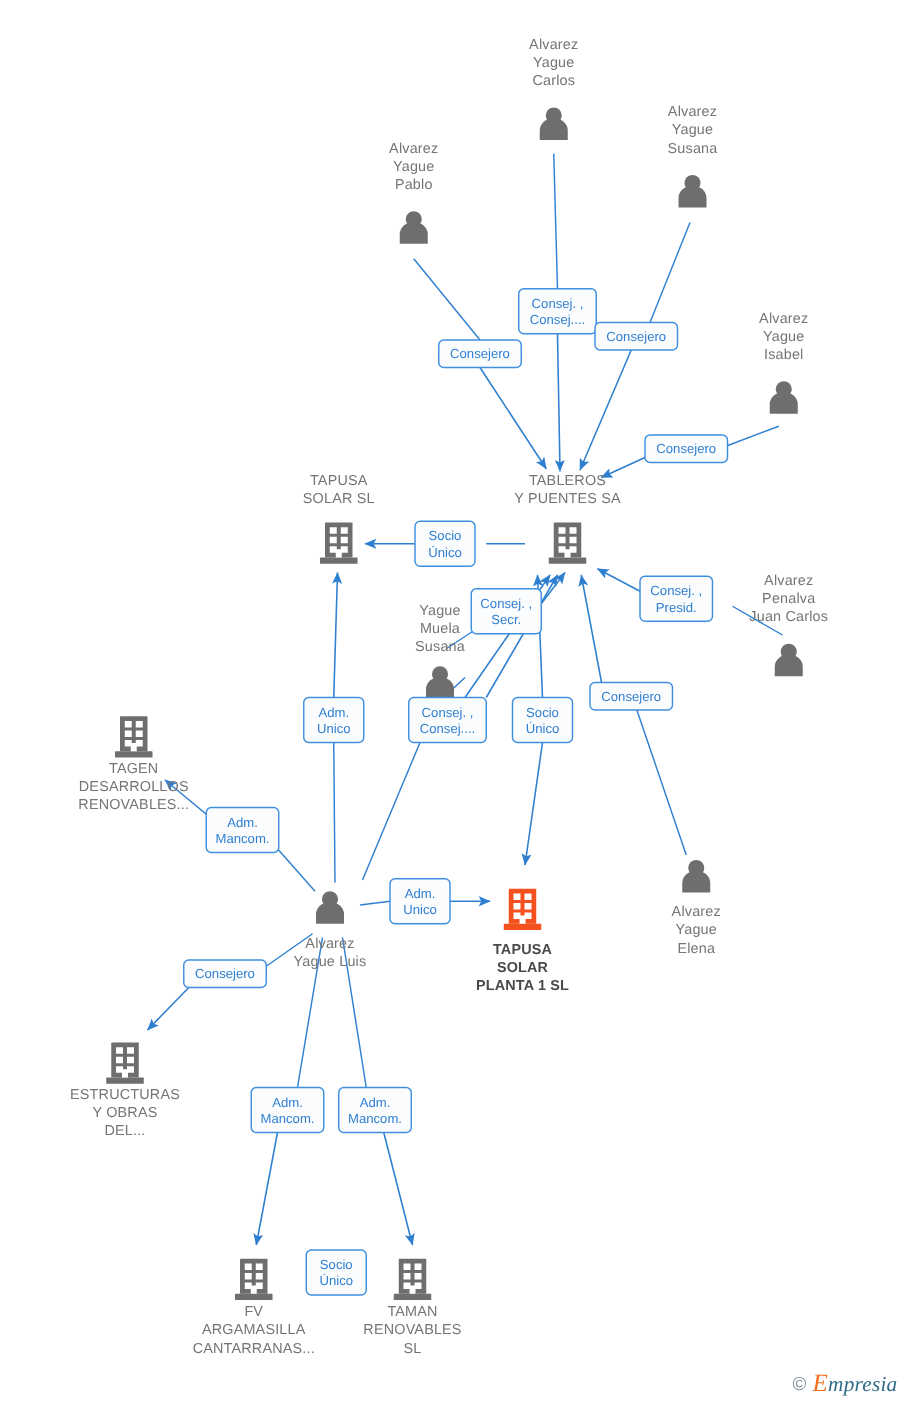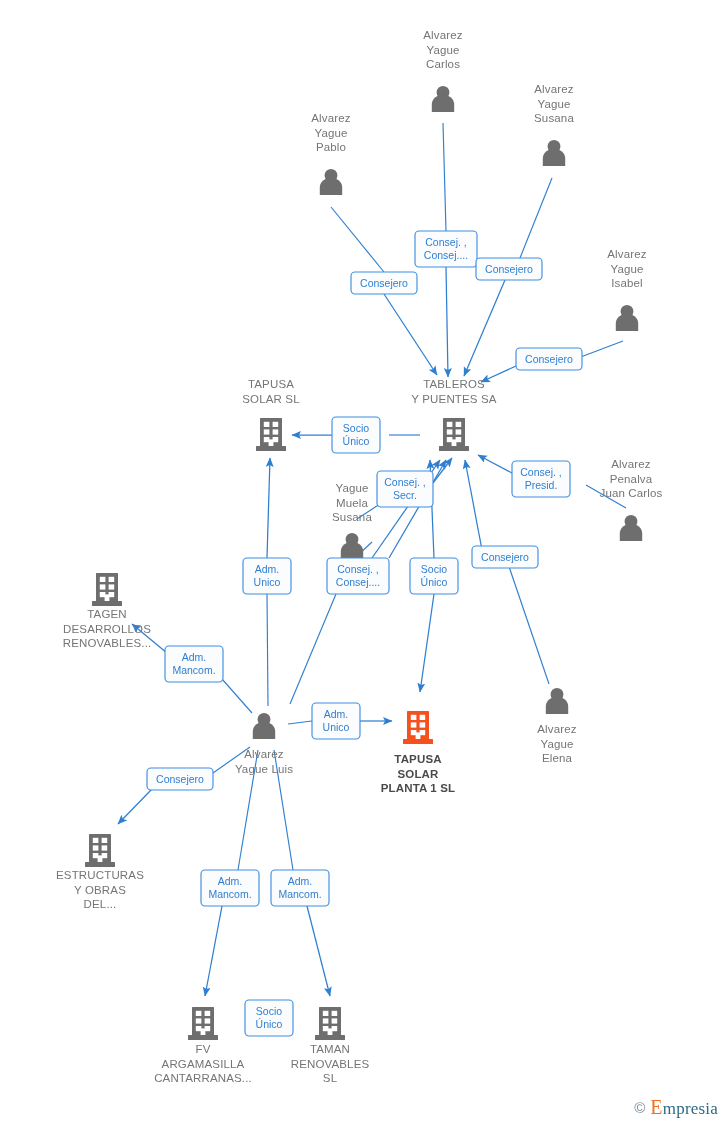--- a/index.html
+++ b/index.html
@@ -50,21 +50,21 @@
   .watermark{
     position:absolute;right:10px;bottom:8px;
     display:flex;align-items:center;gap:5px;
     user-select:none;
   }
   .wm-c{
     color:#7a8b99;font-size:15px;line-height:1;
   }
   .wm-name{
     font-family:"Liberation Serif","DejaVu Serif",serif;
-    font-size:17px;line-height:1;
+    font-style:italic;font-size:17px;line-height:1;
     color:#2e6b85;letter-spacing:0.2px;
   }
   .wm-name .e{color:#f4701e;font-size:20px;}
 </style>
 </head>
 <body>
 
 <svg id="graph" viewBox="0 0 728 1125">
   <defs>
     <marker id="arrowhead" markerWidth="9" markerHeight="9" refX="7.2" refY="3.2" orient="auto" markerUnits="strokeWidth">

